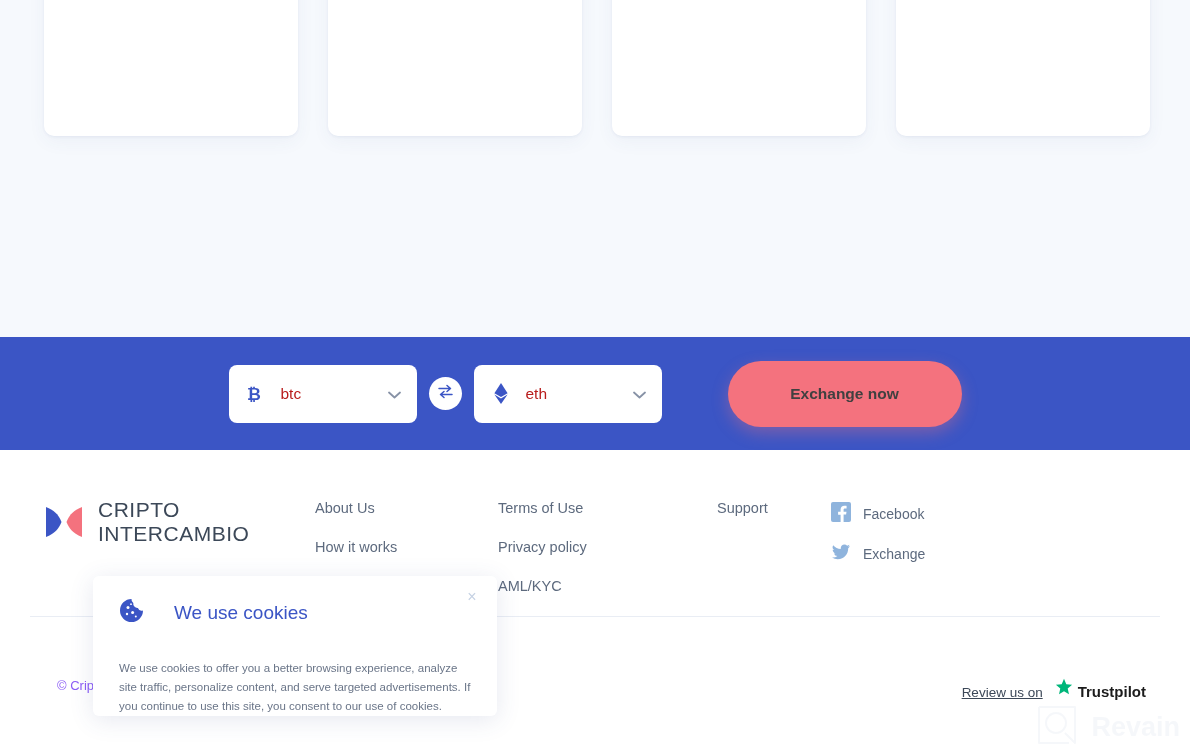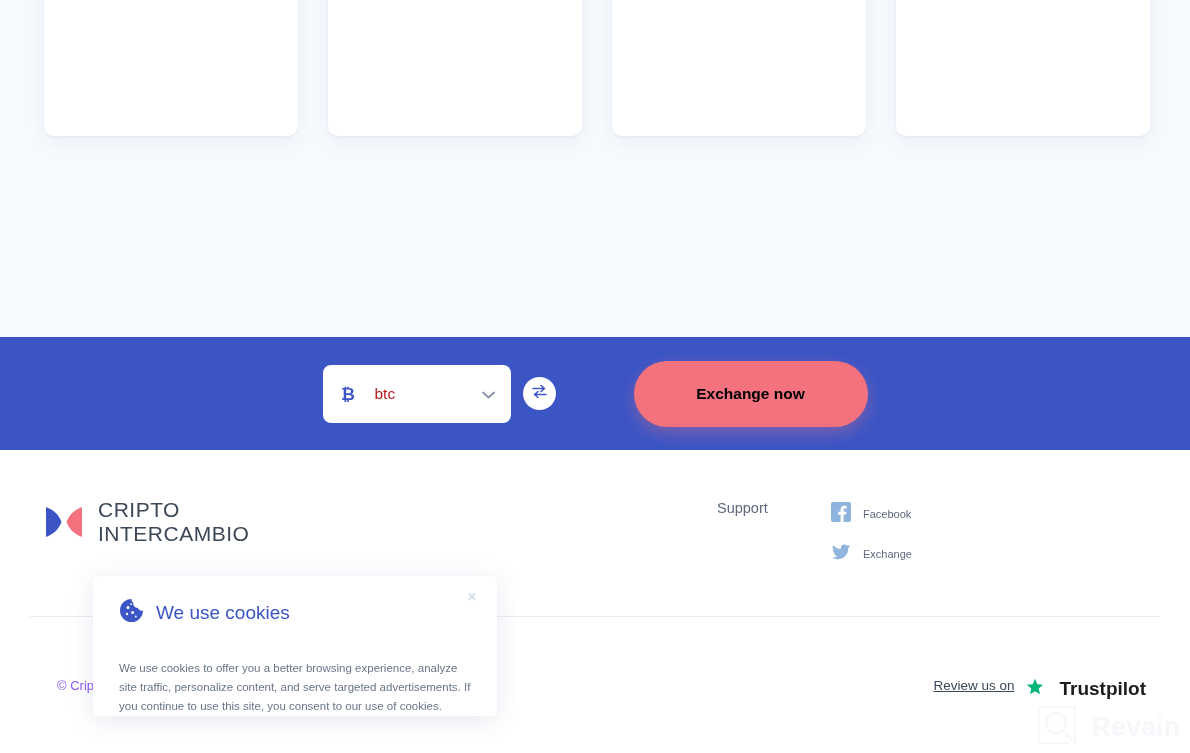--- a/index.html
+++ b/index.html
@@ -47,21 +47,21 @@
   .chev { color: #7a8699; }
   .swap-btn {
     width: 33px; height: 33px; border-radius: 50%; background: #fff;
     margin: 0 12px; display: flex; align-items: center; justify-content: center;
     cursor: pointer;
   }
   .exchange-now {
     margin-left: 66px;
     width: 234px; height: 66px; border-radius: 33px;
     background: #f4727e;
-    color: #000000; font-size: 15.5px; font-weight: bold;
+    color: #404040; font-size: 15.5px; font-weight: bold;
     display: flex; align-items: center; justify-content: center;
     border: none; cursor: pointer;
     box-shadow: 0 6px 16px rgba(244,114,126,.35);
   }
 
   
   .footer {
     position: absolute; left: 0; top: 450px; width: 1190px; height: 376px;
     background: #ffffff;
   }
@@ -84,54 +84,54 @@
   .footer-link {
     display: block; font-size: 14.5px; color: #5d6a7e;
     text-decoration: none; margin-bottom: 23px; cursor: pointer;
   }
 
   .social-col { position: absolute; left: 831px; top: 52px; }
   .social-item {
     display: flex; align-items: center; margin-bottom: 16px; cursor: pointer;
   }
   .social-item span.lbl {
-    margin-left: 12px; font-size: 11px; color: #5d6a7e;
+    margin-left: 12px; font-size: 14px; color: #5d6a7e;
   }
 
   .footer-divider {
     position: absolute; left: 30px; top: 166px; width: 1130px; height: 1px;
     background: #e9edf4;
   }
   .copyright {
     position: absolute; left: 57px; top: 228px;
     font-size: 13px; color: #8b5cf6; white-space: nowrap;
   }
   .trustpilot {
     position: absolute; right: 44px; top: 228px;
-    display: flex; align-items: flex-start; cursor: pointer;
+    display: flex; align-items: flex-end; cursor: pointer;
   }
   .trustpilot .review-label {
     font-size: 13.5px; color: #3c4858; text-decoration: underline;
   }
   .trustpilot .tp-name {
-    margin-left: 15px; font-size: 19px; font-weight: bold; color: #1c1c1c;
+    margin-left: 5px; font-size: 15px; font-weight: bold; color: #1c1c1c;
   }
   .tp-star { margin-left: 12px; }
 
   
   .cookie-banner {
     position: absolute; left: 93px; top: 576px;
     width: 404px; height: 140px;
     background: #ffffff; border-radius: 6px;
     box-shadow: 0 4px 24px rgba(60,80,140,.13);
     padding: 22px 26px;
   }
   .cookie-head { display: flex; align-items: center; }
   .cookie-title {
-    margin-left: 12px; font-size: 19px; color: #3b55c5; font-weight: normal;
+    margin-left: 30px; font-size: 19px; color: #3b55c5; font-weight: normal;
   }
   .cookie-body {
     margin-top: 32px; font-size: 11.5px; line-height: 19px; color: #6a7588;
   }
   .cookie-close {
     position: absolute; right: 16px; top: 12px;
     width: 18px; height: 18px; cursor: pointer;
     color: #c6d2e4; font-size: 16px; line-height: 18px; text-align: center;
   }
 
@@ -190,40 +190,63 @@
 
       <div class="swap-btn">
         <span>
           <svg width="17" height="17" viewBox="0 0 17 17">
             <path d="M2 5.5 H13 M10 2.5 L13.5 5.5 L10 8.5" stroke="#3b55c5" stroke-width="1.5" fill="none" stroke-linecap="round" stroke-linejoin="round"></path>
             <path d="M15 11.5 H4 M7 8.5 L3.5 11.5 L7 14.5" stroke="#3b55c5" stroke-width="1.5" fill="none" stroke-linecap="round" stroke-linejoin="round"></path>
           </svg>
         </span>
       </div>
 
+      <div class="currency-select">
+        <span class="coin-icon">
+          <svg width="14" height="21" viewBox="0 0 14 21">
+            <path d="M7 0 L13.6 10.3 L7 14.1 L0.4 10.3 Z" fill="#3b55c5"></path>
+            <path d="M7 15.4 L13.6 11.6 L7 21 L0.4 11.6 Z" fill="#3b55c5"></path>
+          </svg>
+        </span>
+        <span class="coin-label">eth</span>
+        <span class="chev">
+          <svg width="13" height="8" viewBox="0 0 13 8">
+              <path d="M1 1.5 L6.5 6.5 L12 1.5" stroke="#8792a6" stroke-width="1.8" fill="none" stroke-linecap="round" stroke-linejoin="round"></path>
+            </svg>
+        </span>
+      </div>
 
       <button class="exchange-now">Exchange now</button>
     </div>
   </div>
 
   <div class="footer">
     <div class="footer-main">
 
       <div class="logo-block">
         <span class="logo-mark">
           <svg width="40" height="38" viewBox="0 0 40 38">
             <path d="M2 4 C12 8 15 13 17.5 19 C15 25 12 30 2 34 Z" fill="#3b55c5"></path>
             <path d="M38 4 C28 8 25 13 22.5 19 C25 25 28 30 38 34 Z" fill="#f4727e"></path>
           </svg>
         </span>
         <span class="logo-text"><span>CRIPTO</span>
 <span>INTERCAMBIO</span></span>
       </div>
 
-
+      <div class="footer-col c1">
+        <a class="footer-link">About Us</a>
+        <a class="footer-link">How it works</a>
+      </div>
+
+      <div class="footer-col c2">
+        <a class="footer-link">Terms of Use</a>
+        <a class="footer-link">Privacy policy</a>
+        <a class="footer-link">AML/KYC</a>
+      </div>
 
       <div class="footer-col c3">
         <a class="footer-link">Support</a>
       </div>
 
       <div class="social-col">
         <div class="social-item">
           <span>
             <svg width="20" height="20" viewBox="0 0 20 20">
               <rect width="20" height="20" rx="2" fill="#8fb4dd"></rect>

